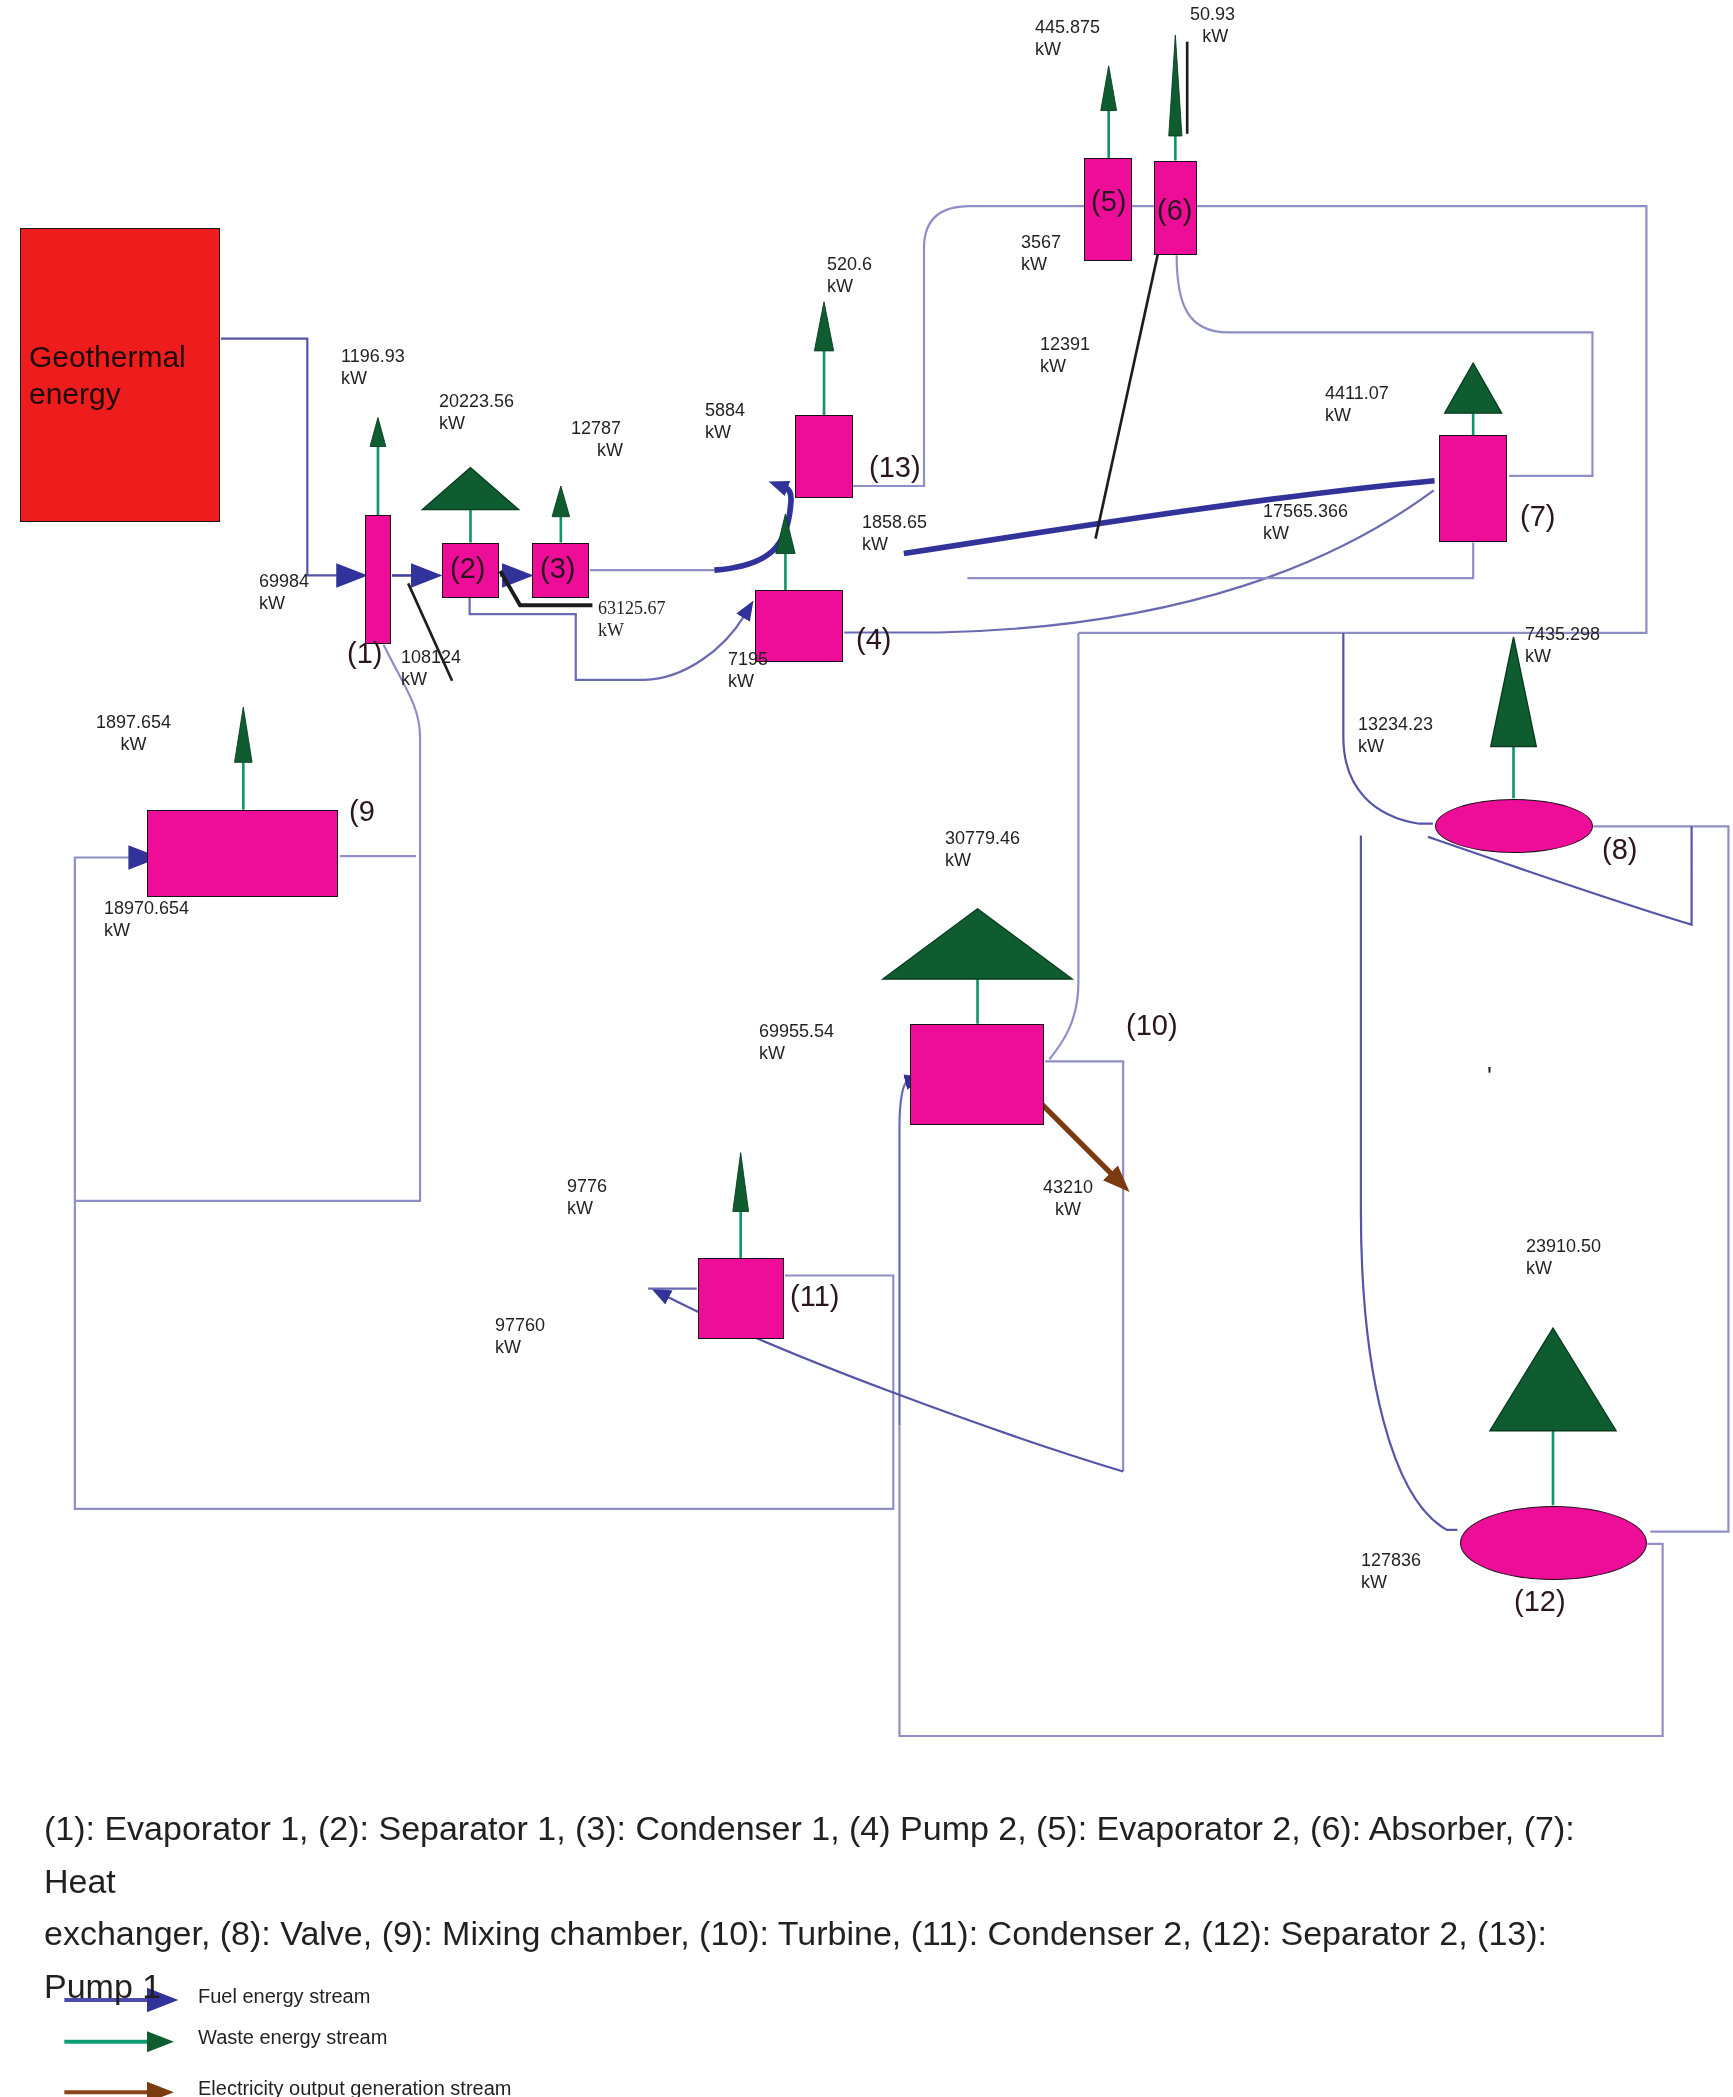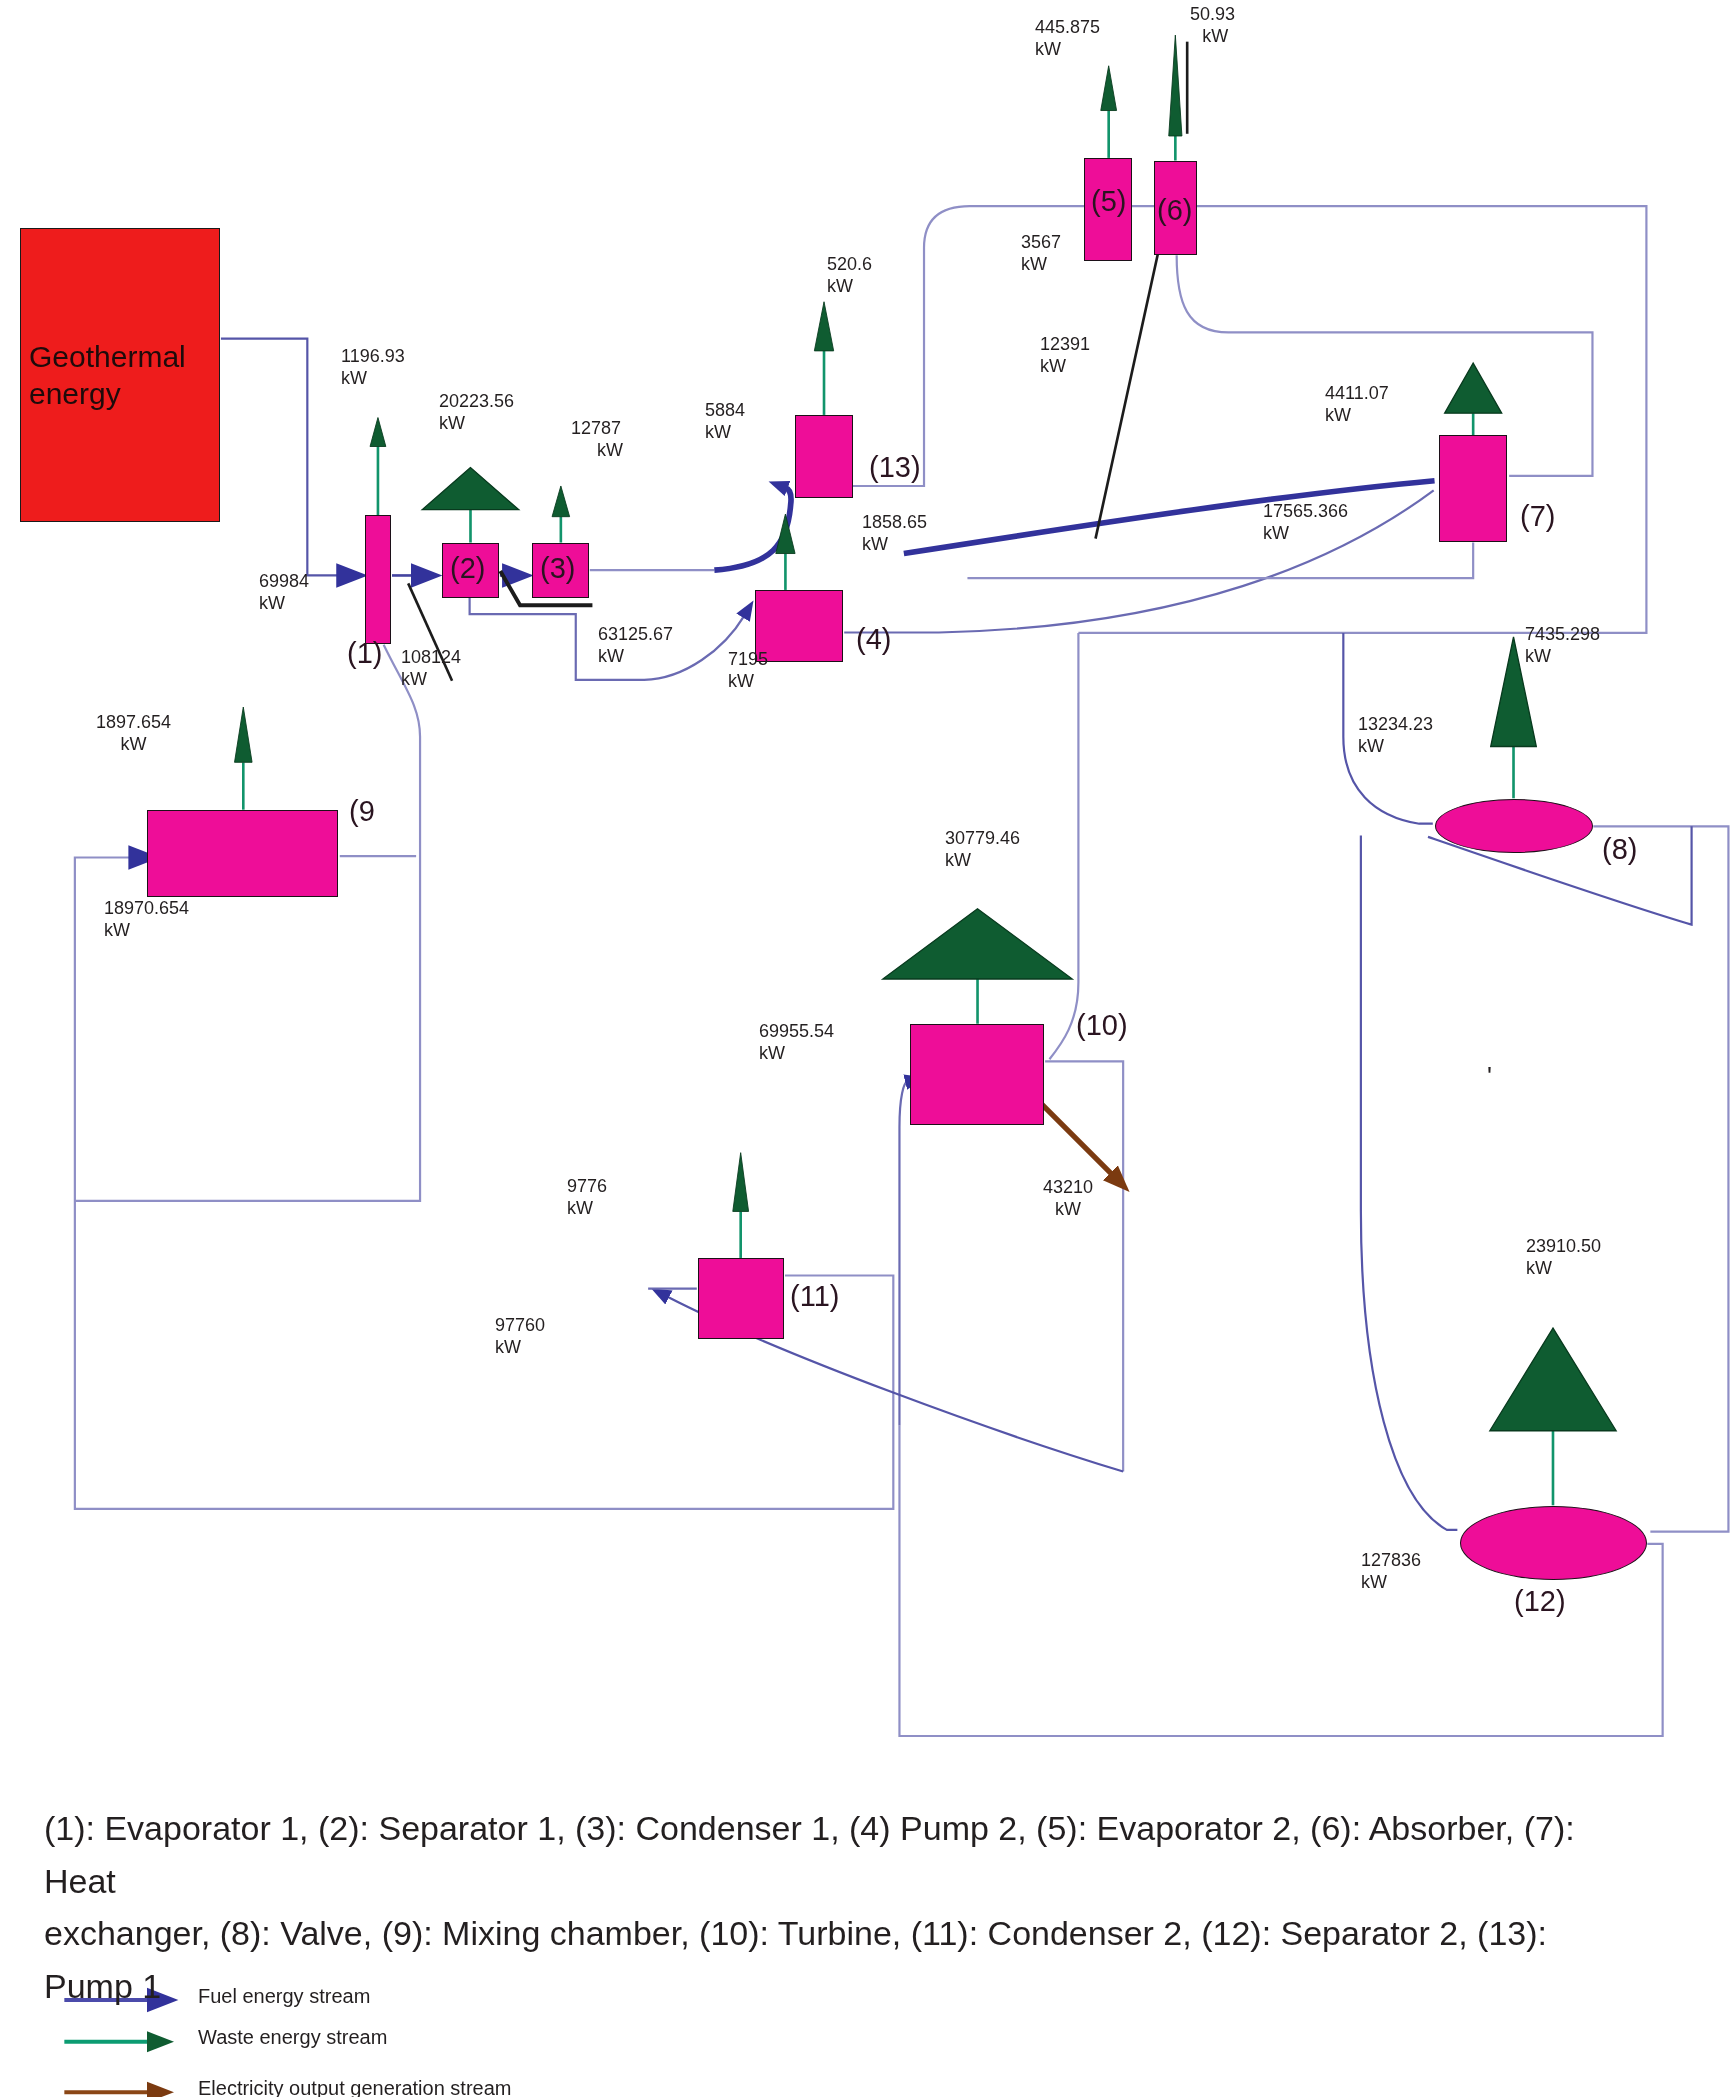--- a/index.html
+++ b/index.html
@@ -147,21 +147,21 @@
 
   <div class="cid" style="left:347px;top:637px;">(1)</div>
   <div class="cid" style="left:450px;top:552px;">(2)</div>
   <div class="cid" style="left:540px;top:552px;">(3)</div>
   <div class="cid" style="left:856px;top:623px;">(4)</div>
   <div class="cid" style="left:1091px;top:185px;">(5)</div>
   <div class="cid" style="left:1157px;top:194px;">(6)</div>
   <div class="cid" style="left:1520px;top:500px;">(7)</div>
   <div class="cid" style="left:1602px;top:833px;">(8)</div>
   <div class="cid" style="left:349px;top:795px;">(9</div>
-  <div class="cid" style="left:1076px;top:1009px;">(10)</div>
+  <div class="cid" style="left:1126px;top:1009px;">(10)</div>
   <div class="cid" style="left:790px;top:1280px;">(11)</div>
   <div class="cid" style="left:1514px;top:1585px;">(12)</div>
   <div class="cid" style="left:869px;top:451px;">(13)</div>
 
   <div class="lbl" style="left:1035px;top:16.7px;">
       <div>445.875</div>
       <div>kW</div>
     </div>
   <div class="lbl" style="left:1190px;top:4.4px;">
       <div>50.93</div>
@@ -196,21 +196,21 @@
       <div style="padding-left:26px;">kW</div>
     </div>
   <div class="lbl" style="left:259px;top:571px;">
       <div>69984</div>
       <div>kW</div>
     </div>
   <div class="lbl" style="left:401px;top:647px;">
       <div>108124</div>
       <div>kW</div>
     </div>
-  <div class="lbl" style="left:598px;top:624px;">
+  <div class="lbl" style="left:598px;top:598px;font-family:Liberation Serif, serif;">
       <div>63125.67</div>
       <div>kW</div>
     </div>
   <div class="lbl" style="left:862px;top:512px;">
       <div>1858.65</div>
       <div>kW</div>
     </div>
   <div class="lbl" style="left:728px;top:649px;">
       <div>7195</div>
       <div>kW</div>

